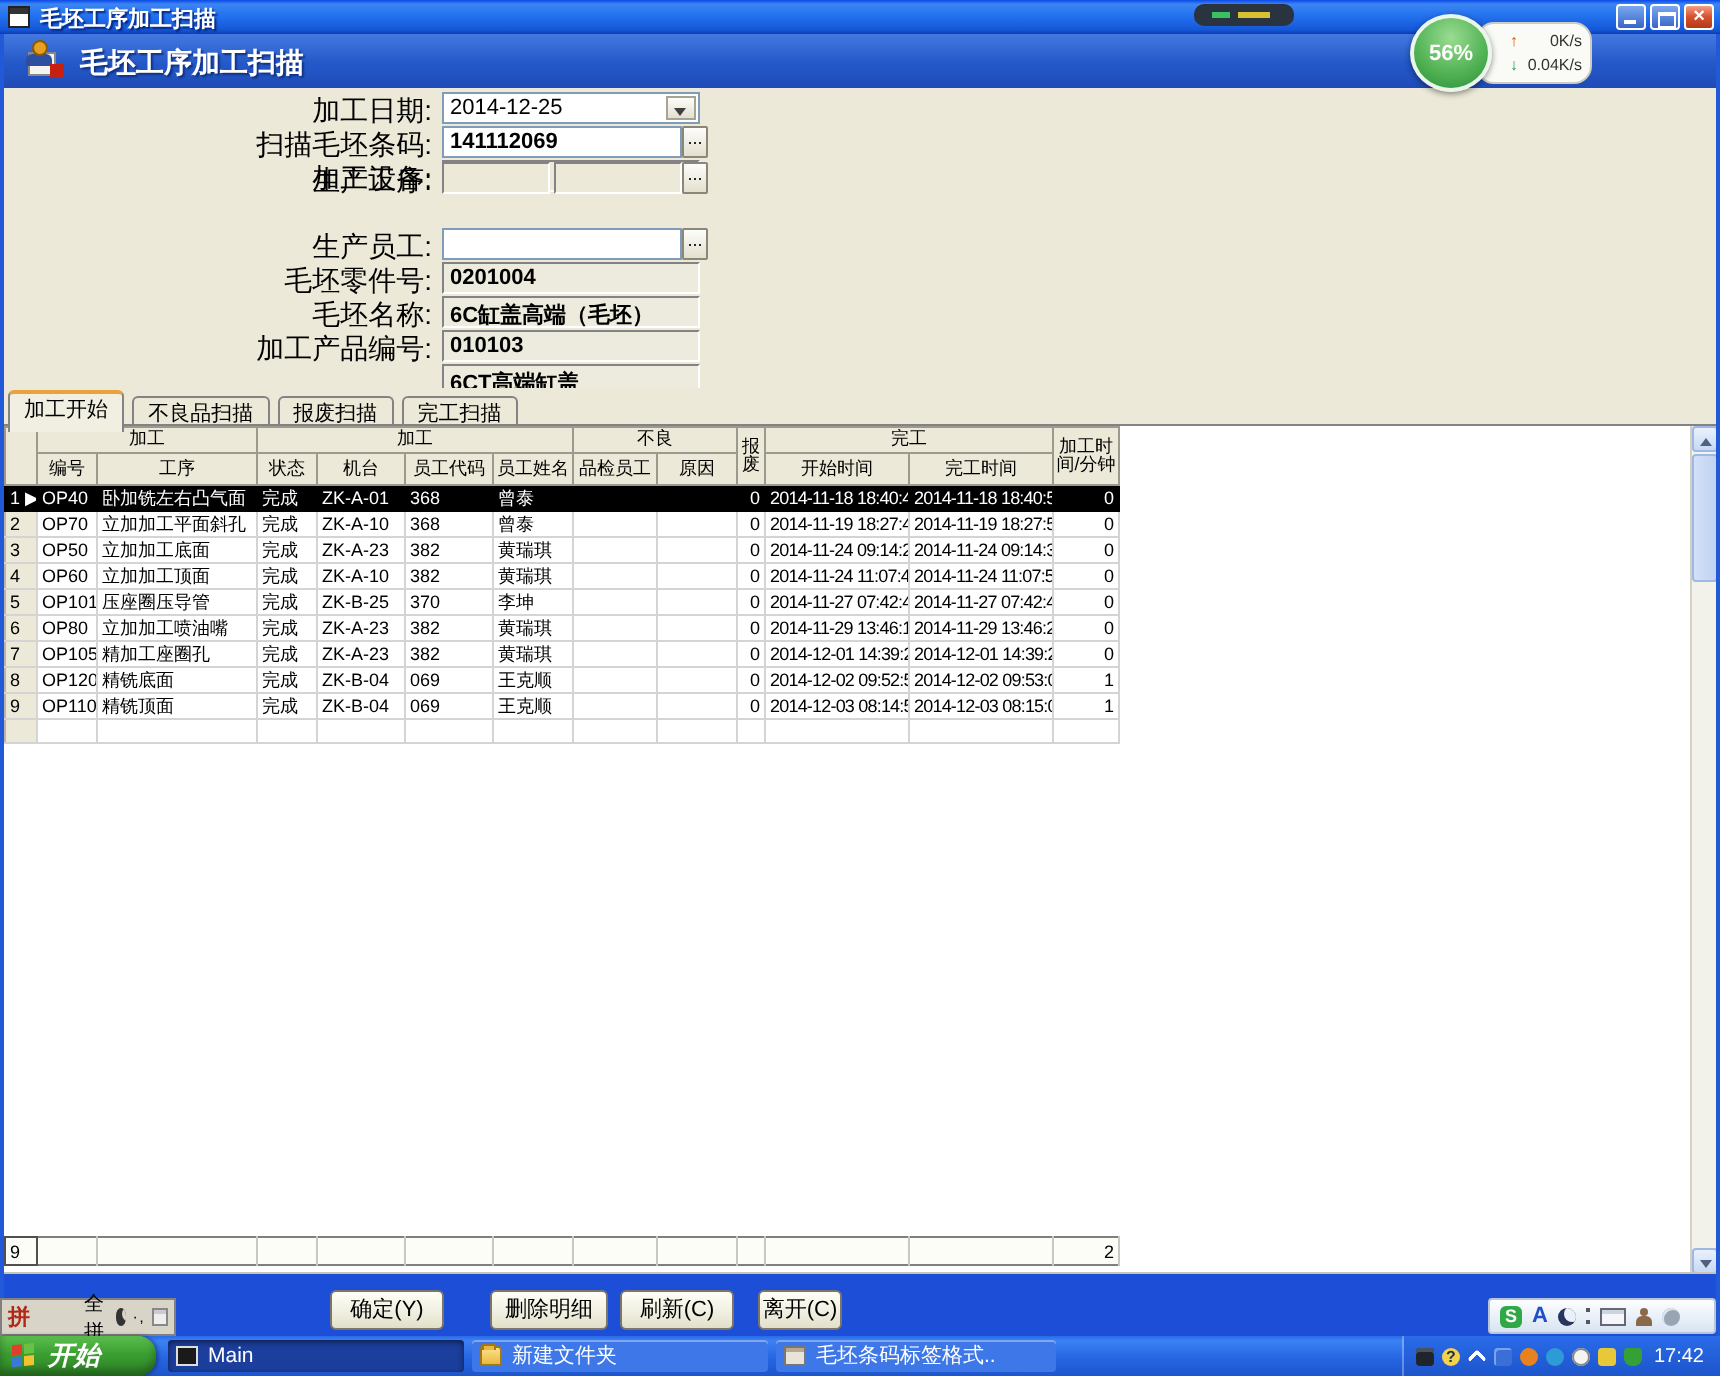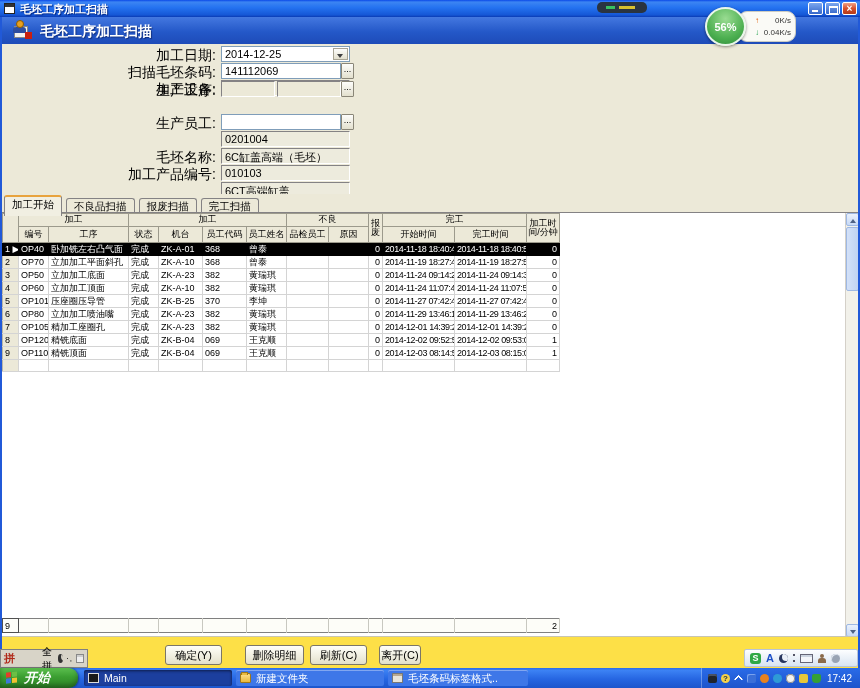--- a/index.html
+++ b/index.html
@@ -45,21 +45,21 @@
     background:radial-gradient(circle at 50% 28%,#9ADC92,#4CAF50 62%,#2E8B3A); border:2px solid #EAF6EA;
     box-shadow:0 1px 3px rgba(0,0,0,.45); color:#fff; font-weight:bold; font-size:11px;
     display:flex; align-items:center; justify-content:center; z-index:41; }
 
   
   .formarea { position:absolute; left:2px; top:44px; width:856px; height:150px; background:#ECE9D8; }
   .frow { position:absolute; left:0; height:15px; width:420px; }
   .flabel { position:absolute; left:0; top:1px; width:214px; text-align:right; font-size:14px; color:#000; }
   .field { position:absolute; top:0; height:16px; background:#fff; border:1px solid #7F9DB9; }
   .field .fval { display:block; padding:1px 0 0 3px; font-size:11px; white-space:nowrap; overflow:hidden; }
-  .bold .fval, .bold { font-weight:normal; }
+  .bold .fval, .bold { font-weight:bold; }
   .field.ro { background:#EDEBDD; border-color:#848284 #FFFFFF #FFFFFF #848284; }
   .field.dis { background:#ECE9D8; border-color:#848284 #FFFFFF #FFFFFF #848284; }
   .combo-btn { position:absolute; right:1px; top:1px; bottom:1px; width:15px;
     background:linear-gradient(180deg,#FDFDFB,#E3E0CE); border:1px solid #A8A494; }
   .combo-btn::after { content:""; position:absolute; left:3px; top:5px; border:3px solid transparent; border-top:4px solid #404040; }
   .sel-sliver { position:absolute; left:2px; top:2px; width:8px; height:10px; background:#1A2B7F; }
   .dots-btn { position:absolute; top:0; width:13px; height:16px; background:linear-gradient(180deg,#FDFDFB,#E3E0CE);
     border:1px solid #8A8678; border-radius:1px; font-size:9px; line-height:10px; text-align:center; }
 
   
@@ -93,21 +93,21 @@
   .vscroll { position:absolute; right:0; top:0; width:13px; height:424px; background:#F2F1EA; border-left:1px solid #D4D0C8; }
   .sb-btn { position:absolute; left:0; width:13px; height:13px; background:linear-gradient(180deg,#EAF1FC,#C7D9F5);
     border:1px solid #9EB8E3; border-radius:2px; }
   .sb-btn.up { top:0; } .sb-btn.down { bottom:0; }
   .sb-btn.up::after { content:""; position:absolute; left:3px; top:4px; border:3px solid transparent; border-bottom:4px solid #4D6185; margin-top:-2px;}
   .sb-btn.down::after { content:""; position:absolute; left:3px; top:5px; border:3px solid transparent; border-top:4px solid #4D6185; }
   .sb-thumb { position:absolute; left:0; top:14px; width:13px; height:64px;
     background:linear-gradient(90deg,#D3E1F8,#C0D3F2); border:1px solid #9EB8E3; border-radius:2px; }
 
   
-  .btnstrip { position:absolute; left:2px; top:636px; width:856px; height:32px; background:#fde047; border-top:1px solid #C8C5B2;}
+  .btnstrip { position:absolute; left:2px; top:636px; width:856px; height:32px; background:#1d4ed8; border-top:1px solid #C8C5B2;}
   .xpbtn { position:absolute; top:8px; height:20px; background:linear-gradient(180deg,#FFFFF8,#EFEDDE 60%,#E2DFC9);
     border:1px solid #7B7667; border-radius:3px; font-size:11px; text-align:center; line-height:18px; color:#000; }
 
   
   .imebar { position:absolute; left:0; top:649px; width:88px; height:19px; background:#D8D4C8; border:1px solid #808080;
     display:flex; align-items:center; gap:3px; padding:0 3px; z-index:45; }
   .ime-logo { color:#B02818; font-weight:bold; font-size:11px; }
   .ime-mode { font-size:10px;margin-left:24px; }
   .crescent { width:9px; height:9px; border-radius:50%; background:#333; position:relative; overflow:hidden; }
   .crescent::after { content:""; position:absolute; left:3px; top:-1px; width:8px; height:8px; border-radius:50%; background:#D8D4C8; }
@@ -236,20 +236,21 @@
     <span class="dots-btn" style="left:339px">...</span>
   </div>
   <div class="frow" style="top:70px">
     <span class="flabel">生产员工:</span>
     <span class="field" style="left:219px;width:120px">
       <span class="fval"></span>
     </span>
     <span class="dots-btn" style="left:339px">...</span>
   </div>
   <div class="frow" style="top:87px">
+    <span class="flabel">毛坯零件号:</span>
     <span class="field ro bold" style="left:219px;width:129px">
       <span class="fval">0201004</span>
     </span>
   </div>
   <div class="frow" style="top:104px">
     <span class="flabel">毛坯名称:</span>
     <span class="field ro bold" style="left:219px;width:129px">
       <span class="fval">6C缸盖高端（毛坯）</span>
     </span>
   </div>

